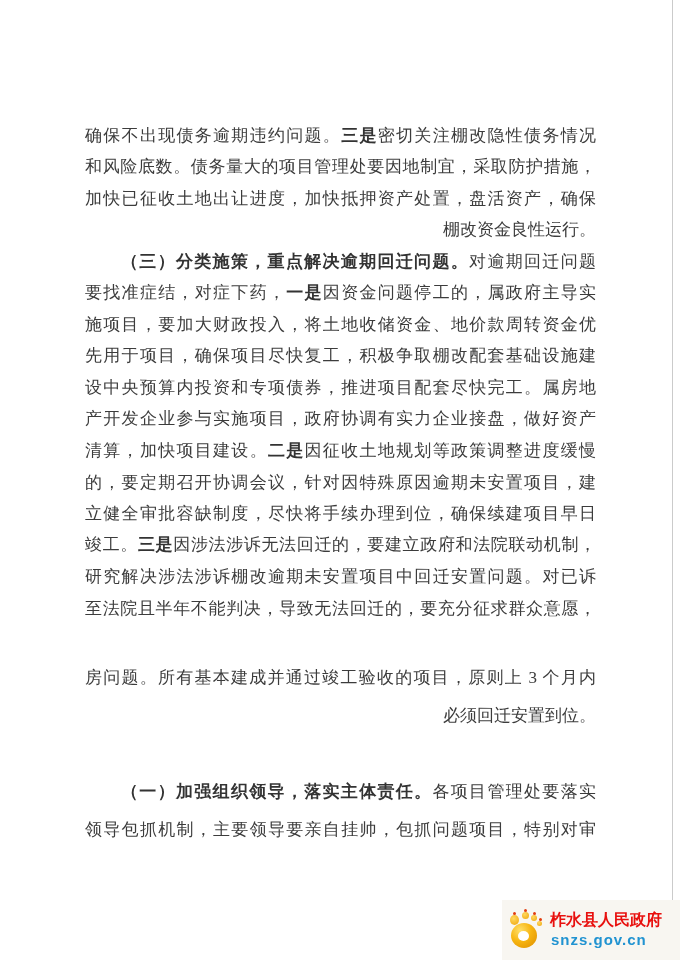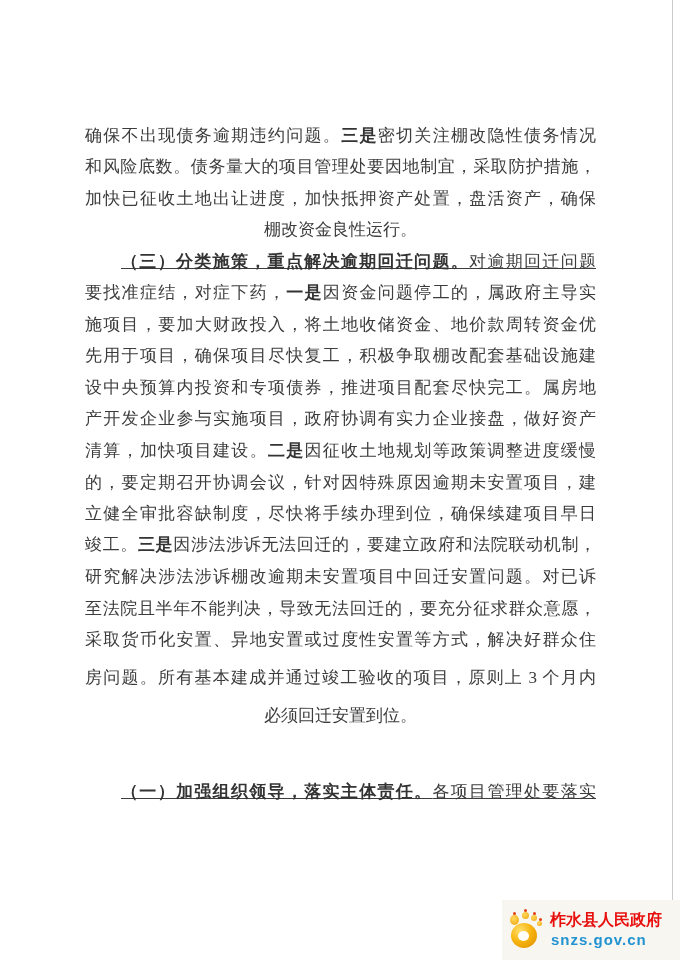--- a/index.html
+++ b/index.html
@@ -12,24 +12,24 @@
     position:relative; width:680px; height:960px; background:#ffffff; overflow:hidden;
   }
   .edge-line {
     position:absolute; left:672px; top:0; width:1px; height:960px;
     background:#cbcbcb;
   }
   .doc-text { position:absolute; left:0; top:0; width:576px; height:960px; }
   .text-line {
     position:absolute; left:85px; width:511px; height:24px;
     font-size:17px; line-height:22px; color:#3c3c3c;
-    text-align:center; white-space:normal;
+    text-align:right; white-space:normal;
   }
   .text-line.just { text-align:justify; text-align-last:justify; }
-  .text-line.ind  { text-indent:36px;text-decoration:underline; }
+  .text-line.ind  { text-indent:36px; }
   .text-line .b   { font-weight:bold; color:#333333; }
 
   
   .site-logo {
     position:absolute; left:502px; top:900px; width:170px; height:60px;
     background:#f8f6f1;
   }
   .paw { position:absolute; left:8px; top:12px; width:38px; height:38px; }
   .paw .pad {
     position:absolute; left:1px; top:11px; width:26px; height:25px; border-radius:50%;
@@ -76,24 +76,24 @@
       <div class="text-line just" style="top: 314px;"><span>施项目，要加大财政投入，将土地收储资金、地价款周转资金优</span></div>
       <div class="text-line just" style="top: 345px;"><span>先用于项目，确保项目尽快复工，积极争取棚改配套基础设施建</span></div>
       <div class="text-line just" style="top: 377px;"><span>设中央预算内投资和专项债券，推进项目配套尽快完工。属房地</span></div>
       <div class="text-line just" style="top: 408px;"><span>产开发企业参与实施项目，政府协调有实力企业接盘，做好资产</span></div>
       <div class="text-line just" style="top: 472px;"><span>的，要定期召开协调会议，针对因特殊原因逾期未安置项目，建</span></div>
       <div class="text-line just" style="top: 440px;"><span>清算，加快项目建设。</span><span class="b">二是</span><span>因征收土地规划等政策调整进度缓慢</span></div>
       <div class="text-line just" style="top: 503px;"><span>立健全审批容缺制度，尽快将手续办理到位，确保续建项目早日</span></div>
       <div class="text-line just" style="top: 534px;"><span>竣工。</span><span class="b">三是</span><span>因涉法涉诉无法回迁的，要建立政府和法院联动机制，</span></div>
       <div class="text-line just" style="top: 566px;"><span>研究解决涉法涉诉棚改逾期未安置项目中回迁安置问题。对已诉</span></div>
       <div class="text-line just" style="top: 598px;"><span>至法院且半年不能判决，导致无法回迁的，要充分征求群众意愿，</span></div>
-      <div class="text-line just" style="top: 629px;"><span>采取货币化安置、异地安置或过度性安置等方式，解决好群众住</span></div>
       <div class="text-line just" style="top: 667px;"><span>房问题。所有基本建成并通过竣工验收的项目，原则上 3 个月内</span></div>
       <div class="text-line" style="top: 705px;"><span>必须回迁安置到位。</span></div>
       <div class="text-line just ind" style="top: 781px;"><span class="b">（一）加强组织领导，落实主体责任。</span><span>各项目管理处要落实</span></div>
+      <div class="text-line just" style="top: 819px;"><span>领导包抓机制，主要领导要亲自挂帅，包抓问题项目，特别对审</span></div>
     </div>
 
   <div class="edge-line"></div>
 
   <div class="site-logo" style="background: rgb(248, 246, 241); padding-left: 16px;">
     <div class="paw">
       <div class="tip tip1"></div>
       <div class="tip tip2"></div>
       <div class="tip tip3"></div>
       <div class="tip tip4"></div>

